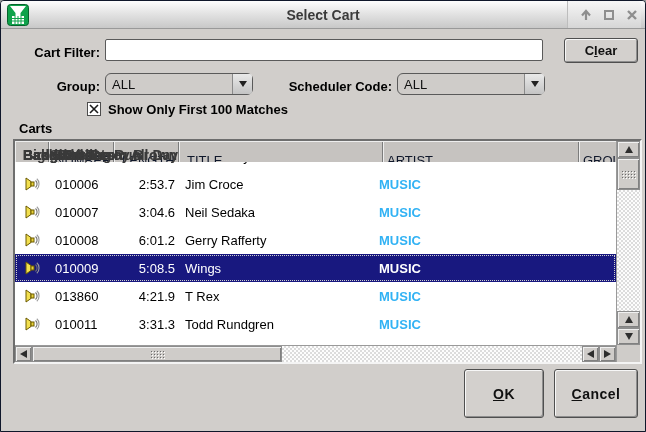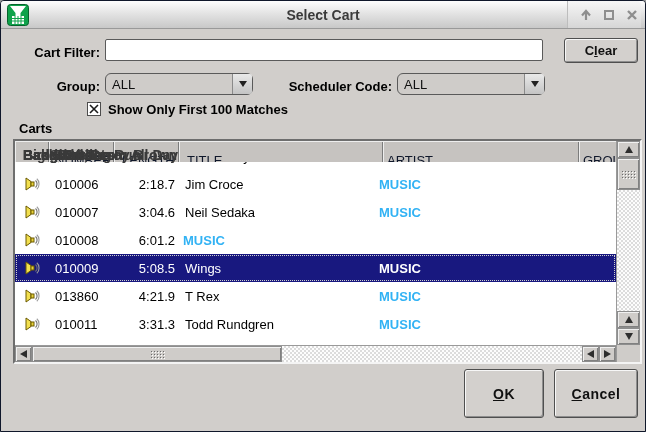--- a/index.html
+++ b/index.html
@@ -202,21 +202,21 @@
           <div class="trow">
     <span class="c icon">
       <svg width="16" height="16" viewBox="0 0 16 16">
         <polygon points="2,2 7,5.5 7,10.5 2,14" fill="#f2df4e" stroke="#6b5a00" stroke-width="1"></polygon>
         <rect x="7" y="6" width="3" height="4" fill="#e5cf39" stroke="#6b5a00" stroke-width="1"></rect>
         <path d="M11.5,4.5 C13.6,6.2 13.6,9.8 11.5,11.5" fill="none" stroke="#707070" stroke-width="1.1"></path>
         <path d="M12.8,2.8 C15.8,5.2 15.8,10.8 12.8,13.2" fill="none" stroke="#9a9a9a" stroke-width="1.1"></path>
       </svg>
     </span>
     <span class="c num">010006</span>
-    <span class="c len">2:18.7</span>
+    <span class="c len">2:53.7</span>
     <span class="c title">Bad, Bad, Leroy Brown</span>
     <span class="c artist">Jim Croce</span>
     <span class="c group">MUSIC</span>
   </div>
           <div class="trow">
     <span class="c icon">
       <svg width="16" height="16" viewBox="0 0 16 16">
         <polygon points="2,2 7,5.5 7,10.5 2,14" fill="#f2df4e" stroke="#6b5a00" stroke-width="1"></polygon>
         <rect x="7" y="6" width="3" height="4" fill="#e5cf39" stroke="#6b5a00" stroke-width="1"></rect>
         <path d="M11.5,4.5 C13.6,6.2 13.6,9.8 11.5,11.5" fill="none" stroke="#707070" stroke-width="1.1"></path>
@@ -234,20 +234,21 @@
       <svg width="16" height="16" viewBox="0 0 16 16">
         <polygon points="2,2 7,5.5 7,10.5 2,14" fill="#f2df4e" stroke="#6b5a00" stroke-width="1"></polygon>
         <rect x="7" y="6" width="3" height="4" fill="#e5cf39" stroke="#6b5a00" stroke-width="1"></rect>
         <path d="M11.5,4.5 C13.6,6.2 13.6,9.8 11.5,11.5" fill="none" stroke="#707070" stroke-width="1.1"></path>
         <path d="M12.8,2.8 C15.8,5.2 15.8,10.8 12.8,13.2" fill="none" stroke="#9a9a9a" stroke-width="1.1"></path>
       </svg>
     </span>
     <span class="c num">010008</span>
     <span class="c len">6:01.2</span>
     <span class="c title">Baker Street</span>
+    <span class="c artist">Gerry Rafferty</span>
     <span class="c group">MUSIC</span>
   </div>
           <div class="trow sel">
     <span class="c icon">
       <svg width="16" height="16" viewBox="0 0 16 16">
         <polygon points="2,2 7,5.5 7,10.5 2,14" fill="#f2df4e" stroke="#6b5a00" stroke-width="1"></polygon>
         <rect x="7" y="6" width="3" height="4" fill="#e5cf39" stroke="#6b5a00" stroke-width="1"></rect>
         <path d="M11.5,4.5 C13.6,6.2 13.6,9.8 11.5,11.5" fill="none" stroke="#707070" stroke-width="1.1"></path>
         <path d="M12.8,2.8 C15.8,5.2 15.8,10.8 12.8,13.2" fill="none" stroke="#9a9a9a" stroke-width="1.1"></path>
       </svg>

